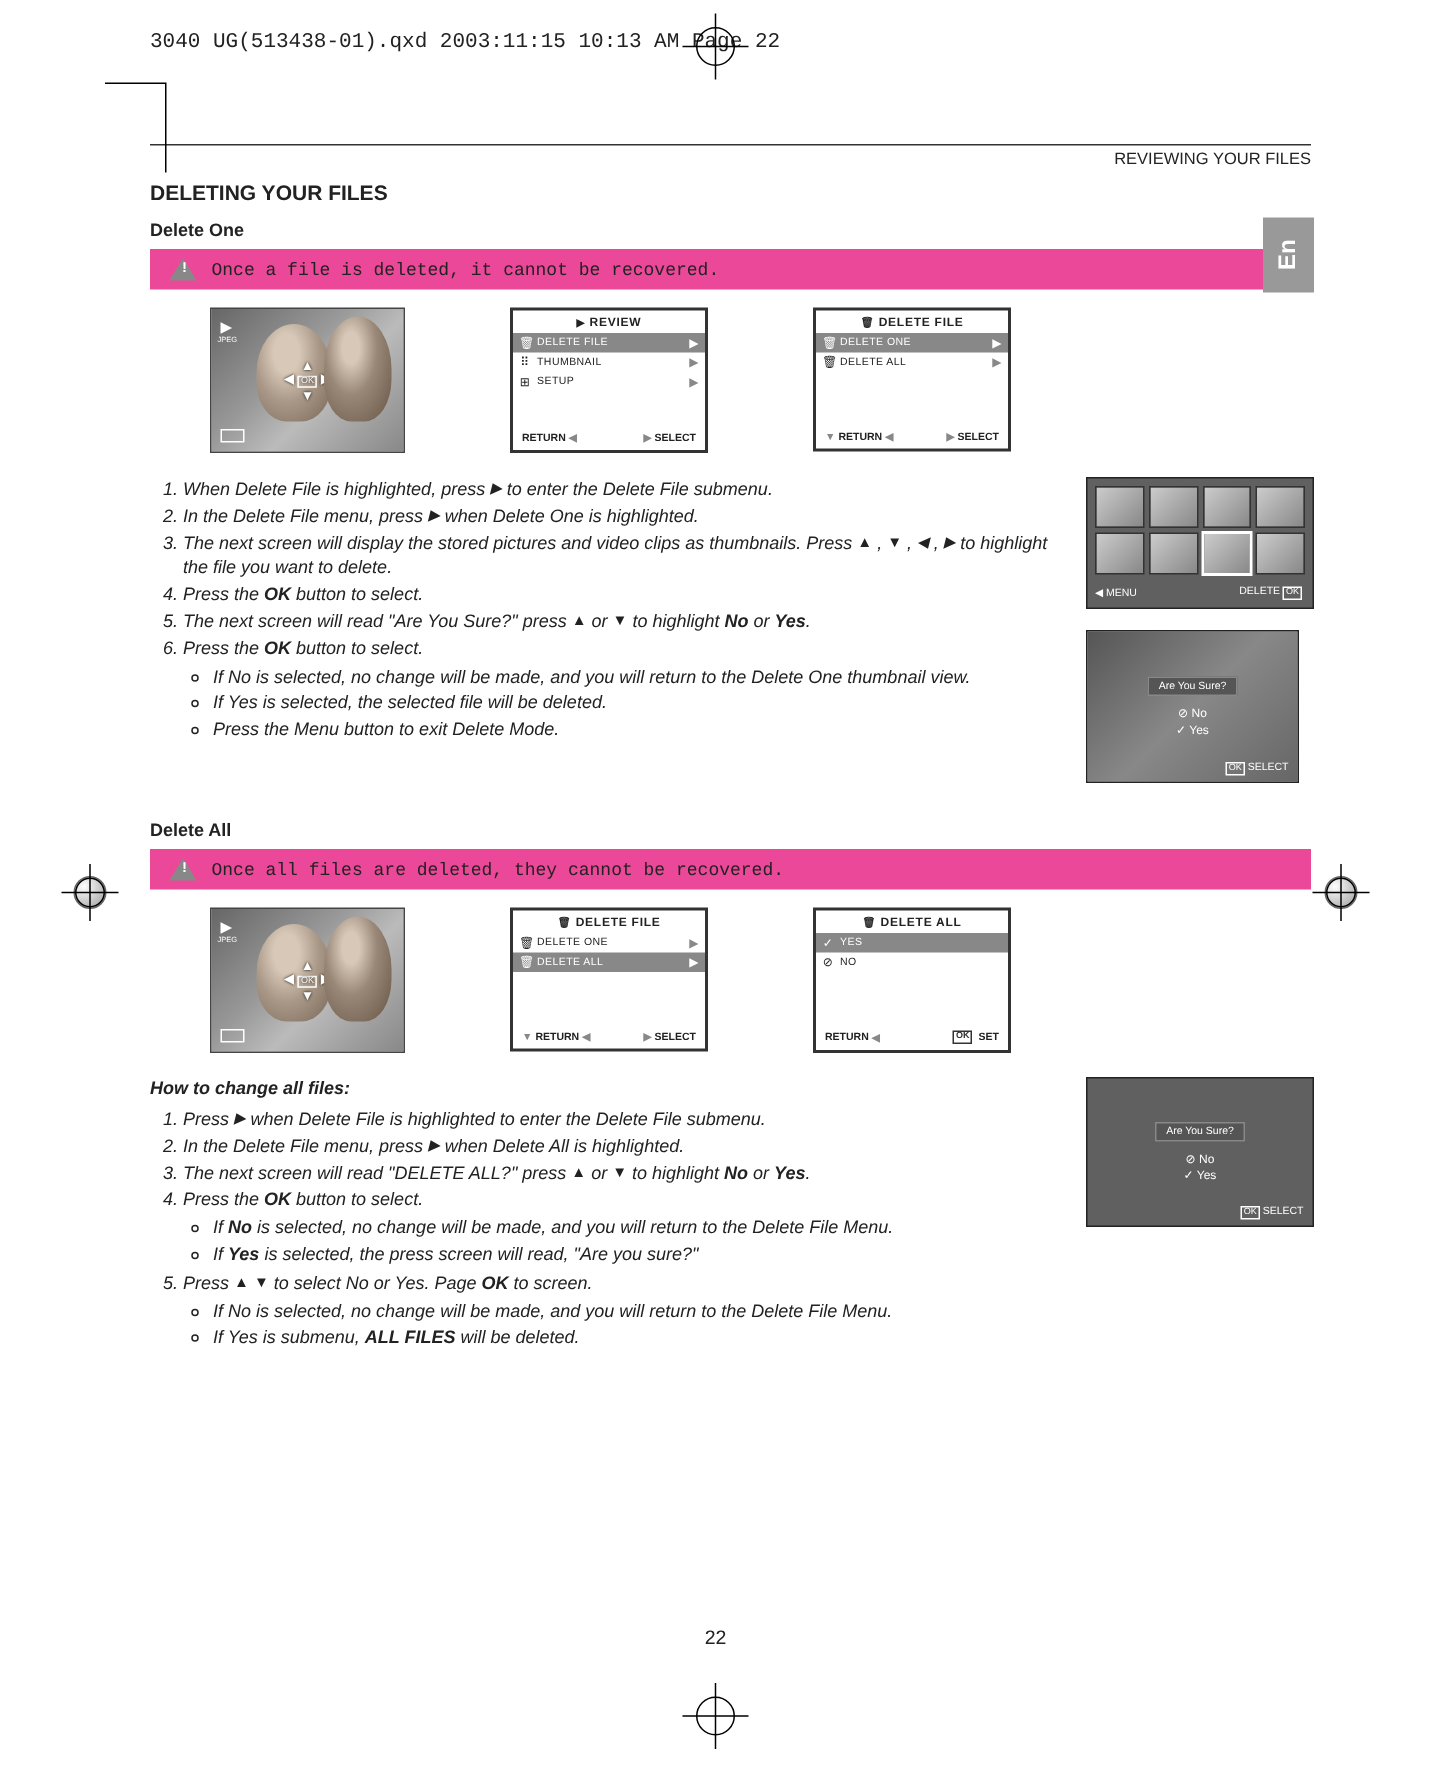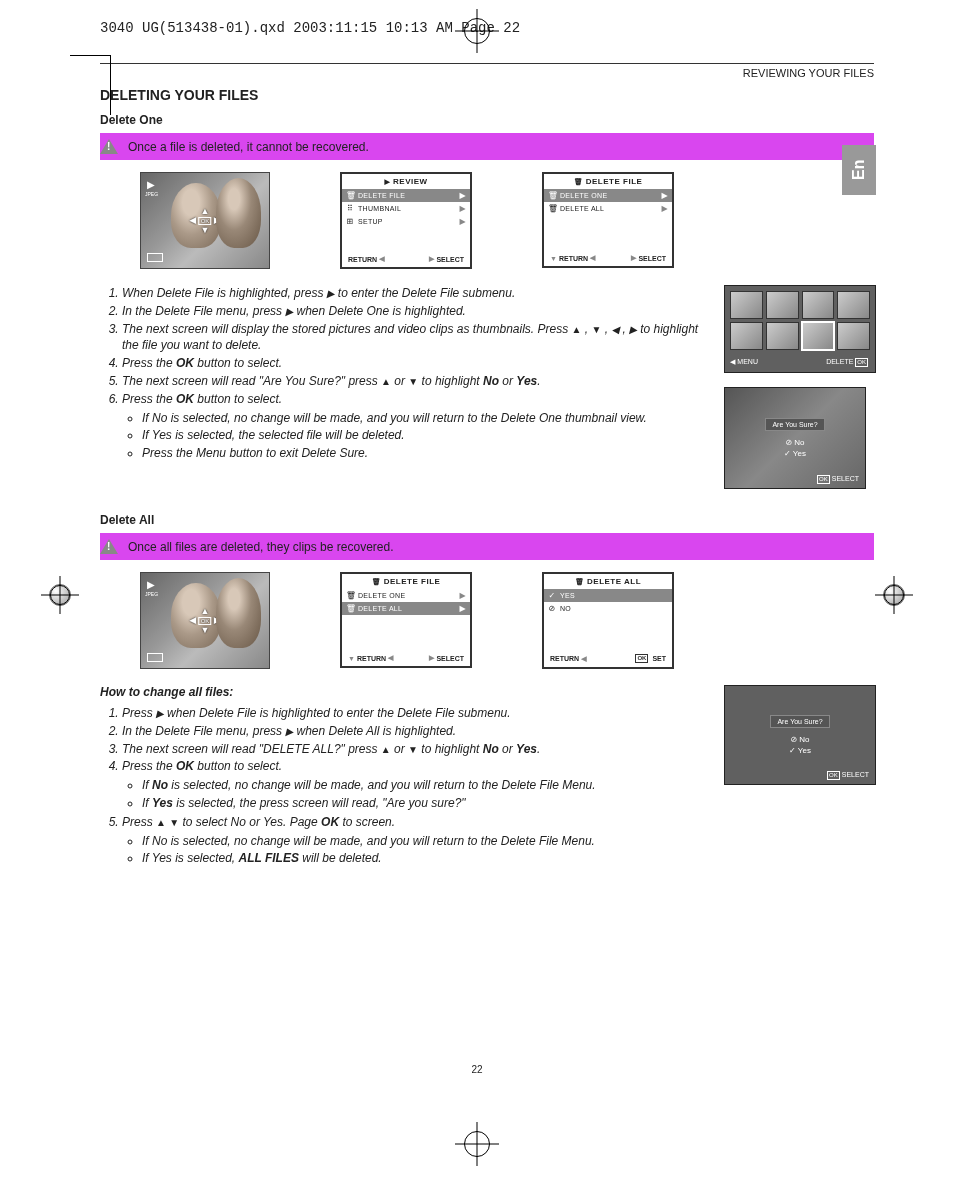--- a/index.html
+++ b/index.html
@@ -84,21 +84,21 @@
     width: 20px;
     height: 20px;
     border-radius: 50%;
     background: radial-gradient(circle at 30% 30%, #fff, #999);
     border: 1px solid #666;
   }
   .reg-left { left: 45px; top: 580px; }
   .reg-right { right: 45px; top: 580px; }
 
   .content {
-    margin-top: 27px;
+    margin-top: 60px;
   }
   .top-rule {
     border-top: 1px solid #333;
     padding-top: 3px;
     text-align: right;
     font-size: 11px;
     margin-bottom: 8px;
   }
   .en-tab {
     position: absolute;
@@ -126,26 +126,27 @@
     font-size: 12px;
     margin: 10px 0 6px 0;
   }
   .h2i {
     font-weight: bold;
     font-style: italic;
     font-size: 12px;
     margin: 12px 0 4px 0;
   }
   .warning {
-    background: #d946ef;
-    padding: 6px 0;
+    background: #ec4899;
+    padding: 6px 13px;
     display: flex;
     align-items: center;
     gap: 10px;
     margin: 4px 0 12px 0;
+    font-family: Liberation Mono, monospace;
   }
   .warn-icon {
     width: 0;
     height: 0;
     border-left: 9px solid transparent;
     border-right: 9px solid transparent;
     border-bottom: 15px solid #888;
     position: relative;
   }
   .warn-icon::after {
@@ -368,23 +369,23 @@
     vertical-align: middle;
   }
   .right-col {
     float: right;
     width: 150px;
     margin-left: 16px;
   }
   .right-col > div { margin-bottom: 14px; }
   .page-num {
     text-align: center;
-    font-size: 10px;
-    position: absolute;
-    bottom: 112px;
+    font-size: 13px;
+    position: absolute;
+    bottom: 88px;
     left: 50%;
     transform: translateX(-50%);
   }
   .clear { clear: both; }
 </style>
 </head>
 <body>
 
 <div class="page">
 
@@ -516,30 +517,30 @@
     <ol class="steps">
       <li><span>When Delete File is highlighted, press </span><span class="inline-icon">▶</span><span> to enter the Delete File submenu.</span></li>
       <li><span>In the Delete File menu, press </span><span class="inline-icon">▶</span><span> when Delete One is highlighted.</span></li>
       <li><span>The next screen will display the stored pictures and video clips as thumbnails. Press </span><span class="inline-icon">▲</span> , <span class="inline-icon">▼</span> , <span class="inline-icon">◀</span> , <span class="inline-icon">▶</span><span> to highlight the file you want to delete.</span></li>
       <li><span>Press the </span><b>OK</b><span> button to select.</span></li>
       <li><span>The next screen will read "Are You Sure?" press </span><span class="inline-icon">▲</span><span> or </span><span class="inline-icon">▼</span><span> to highlight </span><b>No</b><span> or </span><b>Yes</b><span>.</span></li>
       <li><span>Press the </span><b>OK</b><span> button to select.</span>
         <ul class="bullets">
           <li>If No is selected, no change will be made, and you will return to the Delete One thumbnail view.</li>
           <li>If Yes is selected, the selected file will be deleted.</li>
-          <li>Press the Menu button to exit Delete Sure.</li>
+          <li>Press the Menu button to exit Delete Mode.</li>
         </ul>
       </li>
     </ol>
     <div class="clear"></div>
 
     <div class="h2">Delete All</div>
     <div class="warning">
       <div class="warn-icon"></div>
-      <span>Once all files are deleted, they clips be recovered.</span>
+      <span>Once all files are deleted, they cannot be recovered.</span>
     </div>
 
     <div class="figrow">
       <div class="photo">
         <div class="play">▶</div>
         <div class="jpeg">JPEG</div>
         <div class="nav">
           <span>▲</span><br>
           <span>◀</span> <span style="border:1px solid #fff;padding:0 1px;font-size:6px">OK</span> <span>▶</span><br>
           <span>▼</span>
@@ -613,21 +614,21 @@
       <li><span>The next screen will read "DELETE ALL?" press </span><span class="inline-icon">▲</span><span> or </span><span class="inline-icon">▼</span><span> to highlight </span><b>No</b><span> or </span><b>Yes</b><span>.</span></li>
       <li><span>Press the </span><b>OK</b><span> button to select.</span>
         <ul class="bullets">
           <li><span>If </span><b>No</b><span> is selected, no change will be made, and you will return to the Delete File Menu.</span></li>
           <li><span>If </span><b>Yes</b><span> is selected, the press screen will read, "Are you sure?"</span></li>
         </ul>
       </li>
       <li><span>Press </span><span class="inline-icon">▲</span> <span class="inline-icon">▼</span><span> to select No or Yes. Page </span><b>OK</b><span> to screen.</span>
         <ul class="bullets">
           <li>If No is selected, no change will be made, and you will return to the Delete File Menu.</li>
-          <li><span>If Yes is selected, </span><b>ALL FILES</b><span> will be deleted.</span></li>
+          <li><span>If Yes is submenu, </span><b>ALL FILES</b><span> will be deleted.</span></li>
         </ul>
       </li>
     </ol>
     <div class="clear"></div>
   </div>
 
   <div class="page-num">22</div>
 </div>
 
 </body></html>

